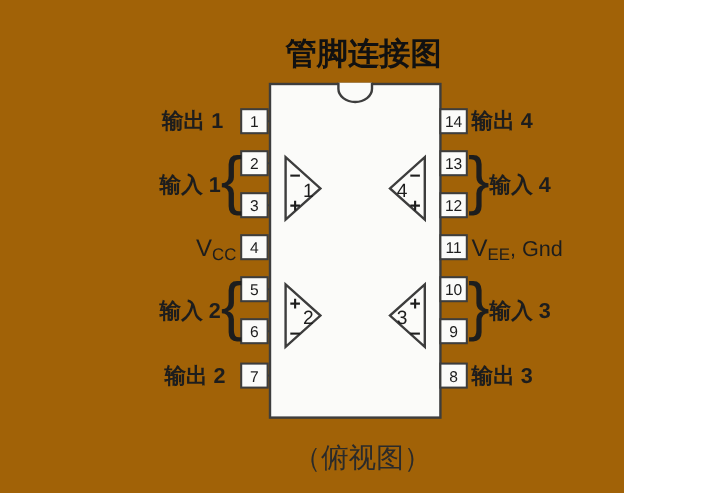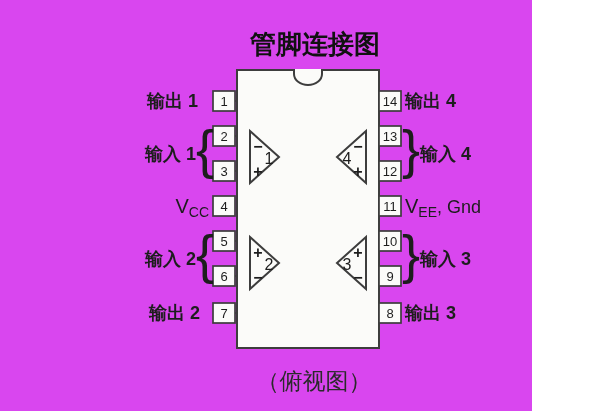--- a/index.html
+++ b/index.html
@@ -1,23 +1,22 @@
 <!DOCTYPE html>
 <html><head>
 <meta charset="utf-8">
 <style>
   html, body { margin: 0; padding: 0; background: #ffffff; }
   .stage {
     position: relative;
     width: 520px;
     height: 411px;
-    background: #d946ef;
+    background: #a16207;
     overflow: hidden;
     font-family: "Liberation Sans", sans-serif;
-    padding-left: 12px;
   }
   svg text {
     font-family: "Liberation Sans", sans-serif;
     fill: #222222;
   }
   .title-text   { font-size: 26px; font-weight: bold; fill: #111111; }
   .caption-text { font-size: 23px; fill: #2a2a2a; }
   .cjk-label    { font-size: 18px; font-weight: bold; fill: #1d1d1d; }
   .v-label      { font-size: 20px; fill: #1d1d1d; }
   .v-sub        { font-size: 14px; }

